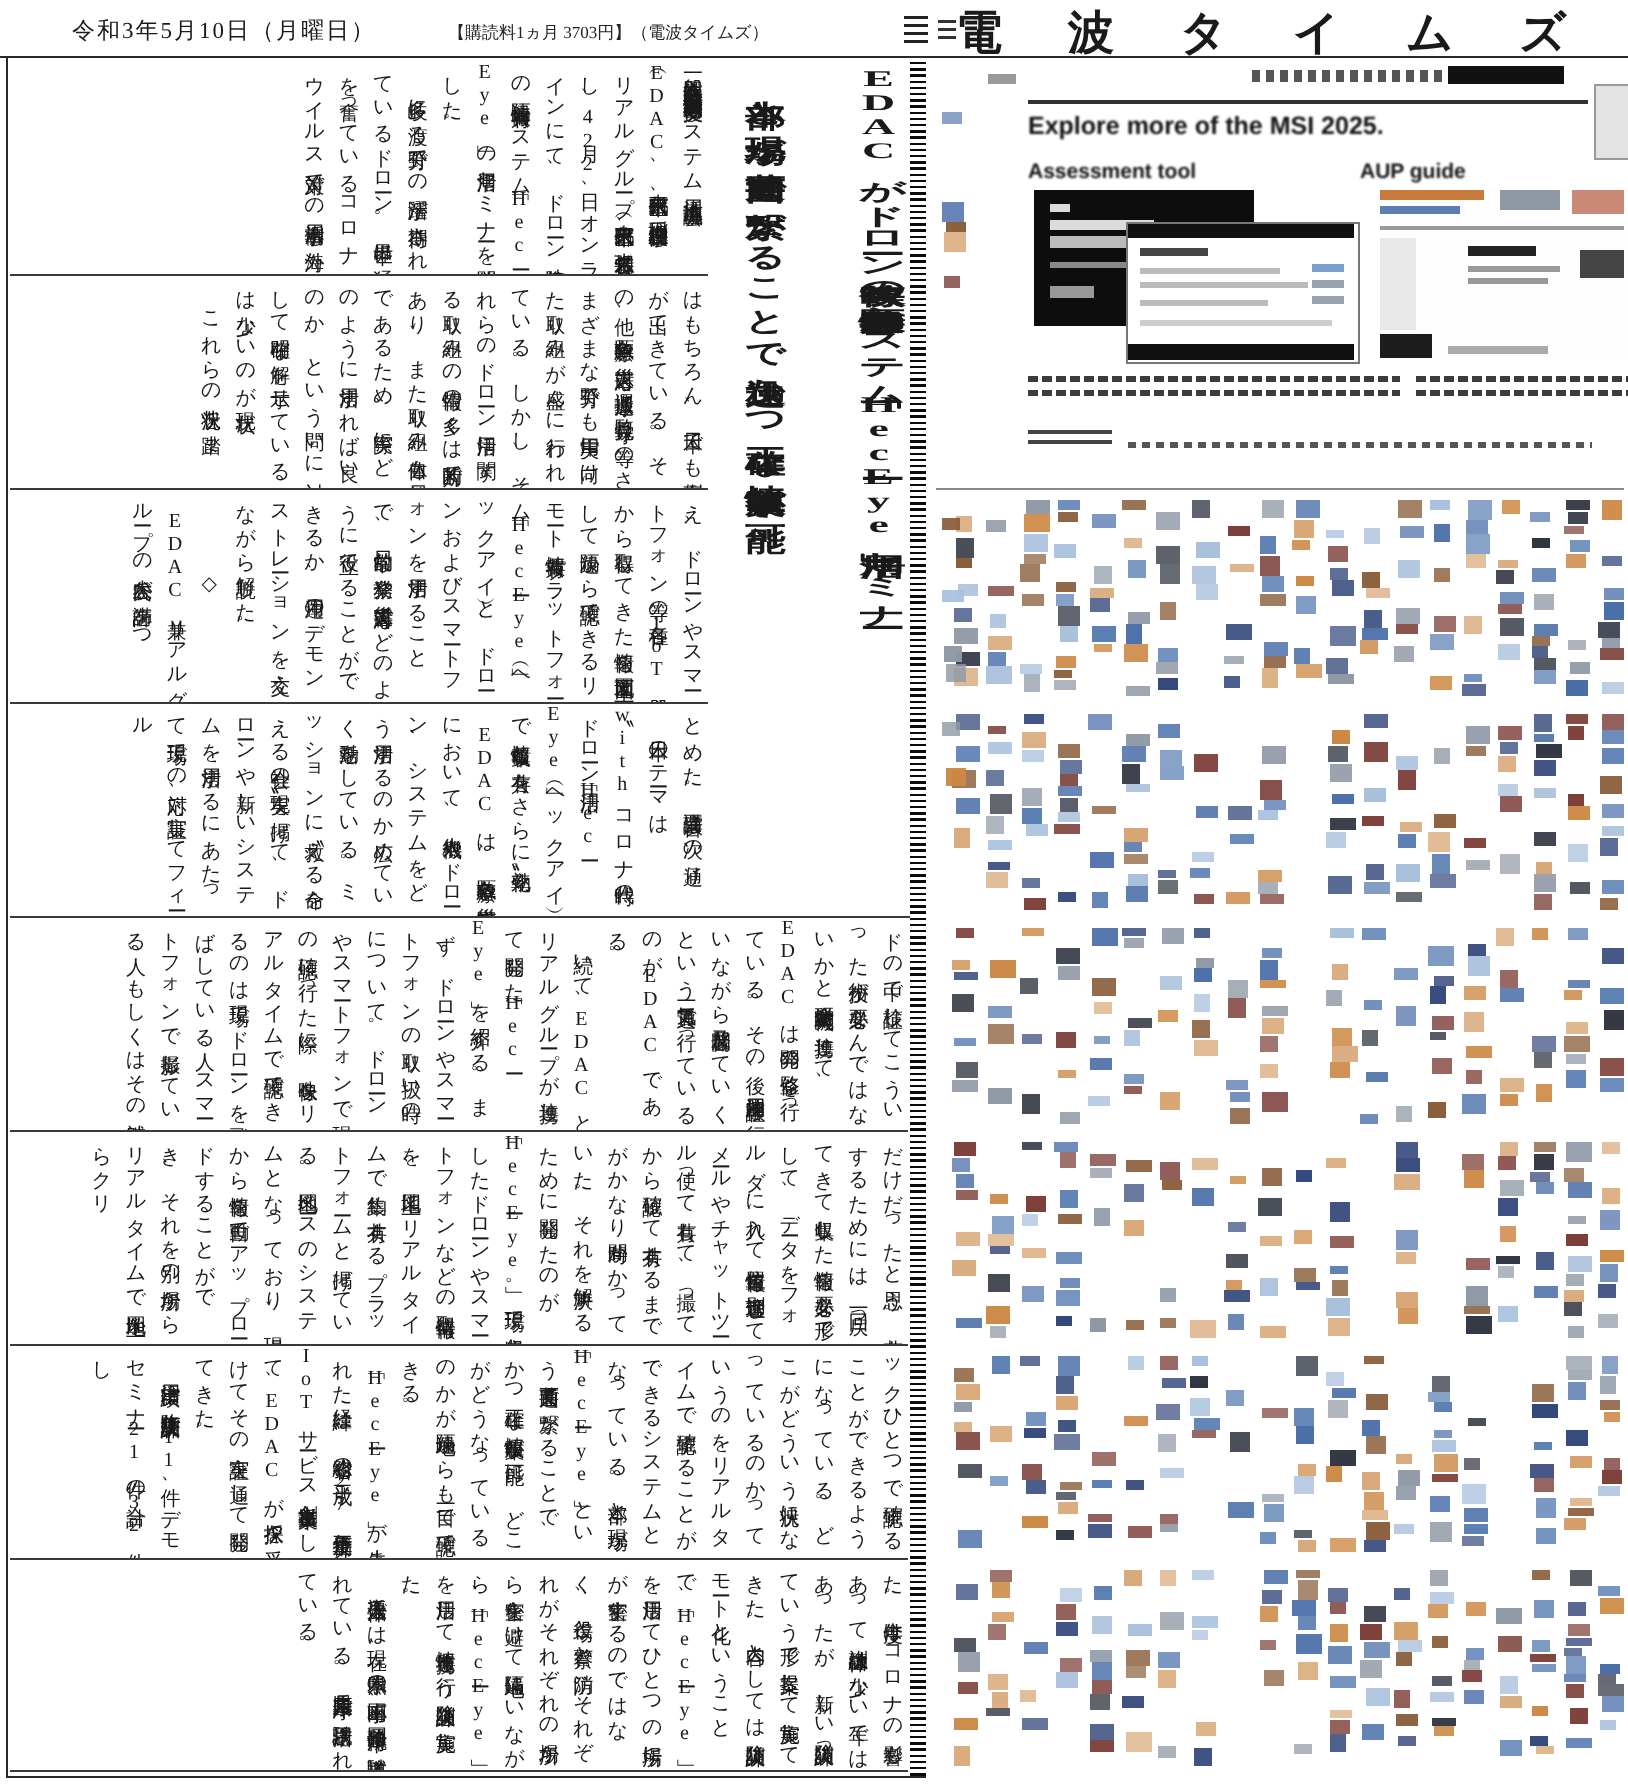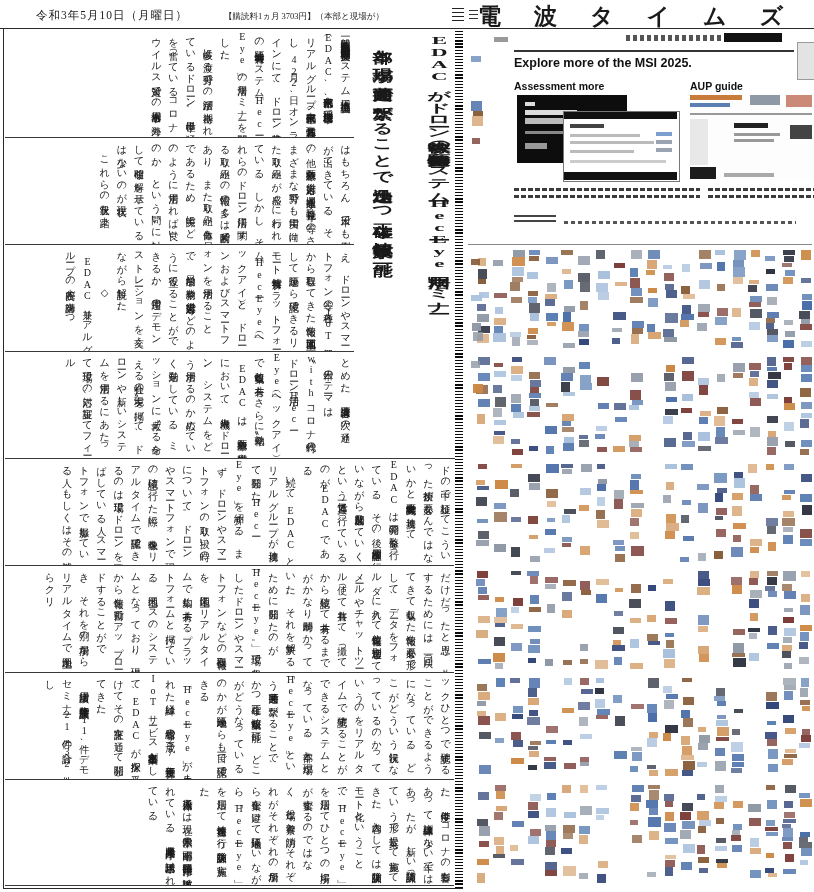--- a/index.html
+++ b/index.html
@@ -44,21 +44,21 @@
   .shot *{position:absolute;}
   .ss-mark{left:26px;top:6px;width:14px;height:5px;background:#9a9a9a;}
   .ss-topdots{left:158px;top:4px;width:96px;height:6px;
     background:repeating-linear-gradient(90deg,#555 0 4px,transparent 4px 7px);}
   .ss-topbox{left:256px;top:2px;width:58px;height:9px;background:#111;}
   .ss-rule{left:46px;top:19px;width:280px;height:2px;background:#333;}
   .ss-title{left:46px;top:25px;font-size:12.5px;font-weight:bold;color:#111;filter:blur(0.4px);}
   .ss-scroll{left:329px;top:11px;width:17px;height:36px;background:#e3e3e3;border:1px solid #9a9a9a;}
   .ss-sec{font-size:10.5px;font-weight:bold;color:#111;filter:blur(0.4px);}
   .ss-sec-left{left:46px;top:49px;}
-  .ss-sec-right{left:222px;top:49px;}
+  .ss-sec-right{left:212px;top:49px;}
   .ss-win-dark{left:49px;top:64px;width:110px;height:68px;background:#0d0d0d;}
   .ss-win-dark i{position:absolute;display:block;background:#dcdcdc;}
   .ss-win-light{left:95px;top:80px;width:115px;height:69px;background:#fff;border:1px solid #777;}
   .ss-win-light i{position:absolute;display:block;}
   .ss-right-shot{left:222px;top:64px;width:124px;height:85px;background:#fdfdfd;}
   .ss-right-shot i{position:absolute;display:block;}
   .ss-cap{height:13px;filter:blur(0.3px);
     background:repeating-linear-gradient(180deg,transparent 0 1px,#3c3c3c 1px 4px,transparent 4px 7px);
     -webkit-mask-image:repeating-linear-gradient(90deg,#000 0 5px,transparent 5px 7px);
             mask-image:repeating-linear-gradient(90deg,#000 0 5px,transparent 5px 7px);}
@@ -72,21 +72,21 @@
   .noise-row{position:absolute;overflow:hidden;}
   .noise-row i{position:absolute;display:block;}
   .img-bottom-rule{position:absolute;left:468px;top:244px;width:344px;height:1px;background:#888;}
 </style>
 </head>
 <body>
 
 <div class="page">
 
   <div class="hdr-date">令和3年5月10日（月曜日）</div>
-  <div class="hdr-price">【購読料1ヵ月 3703円】（本部と現場が）</div>
+  <div class="hdr-price">【購読料1ヵ月 3703円】（電波タイムズ）</div>
   <div class="masthead">電波タイムズ</div>
   <div class="hdr-rule"></div>
   <div class="frame-left"></div>
   <div class="frame-bottom"></div>
 
   <div class="tier" id="t0">一般社団法人救急医療・災害対応無人機等自動支援システム活用推進協議会（EDAC、東京都千代田区、稲田悠樹理事長）は、リアルグループ（東京都千代田区、大畑貴弘社長）と共同し、4月22日、オンラインにて、ドローン映像等の遠隔情報共有システム「HecーEye」の活用セミナーを開催した。
 　多岐に渡る分野での活躍が期待されているドローン。世界中に猛威を奮っているコロナウイルス対策での活用事例も海外</div>
   <div class="tier" id="t1">はもちろん、日本でも事例が出てきている。その他、救急医療や災害対応、運搬・搬送、監視・見守り等のさまざまな分野でも実用に向けた取り組みが盛んに行われている。しかし、それらのドローン活用に関する取り組みの情報の多くは断片的であり、また取り組み自体も局所的であるため、実際にどのように活用すれば良いのか、という問いに対して明確な解を示せている事例は少ないのが現状だ。
 　これらの状況を踏ま</div>
   <div class="tier" id="t2">え、ドローンやスマートフォン等の各種IoT機器から取得してきた情報を地図画面上に集約して遠隔から確認できるリモート情報共有プラットフォーム「HecーEye」（ヘックアイ）と、ドローンおよびスマートフォンを活用することで、日常的な業務や災害対応等でどのように役立てることができるか、運用のデモンストレーションを交えながら解説した。
@@ -113,21 +113,21 @@
   <div class="stripe-mini1"></div>
   <div class="stripe-mini2"></div>
 
   <div class="shot">
     <div class="ss-mark"></div>
     <div class="ss-topdots"></div>
     <div class="ss-topbox"></div>
     <div class="ss-rule"></div>
     <div class="ss-title">Explore more of the MSI 2025.</div>
     <div class="ss-scroll"></div>
-    <div class="ss-sec ss-sec-left">Assessment more</div>
+    <div class="ss-sec ss-sec-left">Assessment tool</div>
     <div class="ss-sec ss-sec-right">AUP guide</div>
     <div class="ss-win-dark">
       <i style="left:8px;top:7px;width:10px;height:4px;"></i>
       <i style="left:8px;top:15px;width:52px;height:5px;"></i>
       <i style="left:8px;top:23px;width:44px;height:6px;background:#bbb;"></i>
       <i style="left:8px;top:36px;width:60px;height:3px;background:#888;"></i>
       <i style="left:8px;top:48px;width:22px;height:6px;background:#999;"></i>
     </div>
     <div class="ss-win-light">
       <i style="left:0;top:0;width:113px;height:7px;background:#111;"></i>

